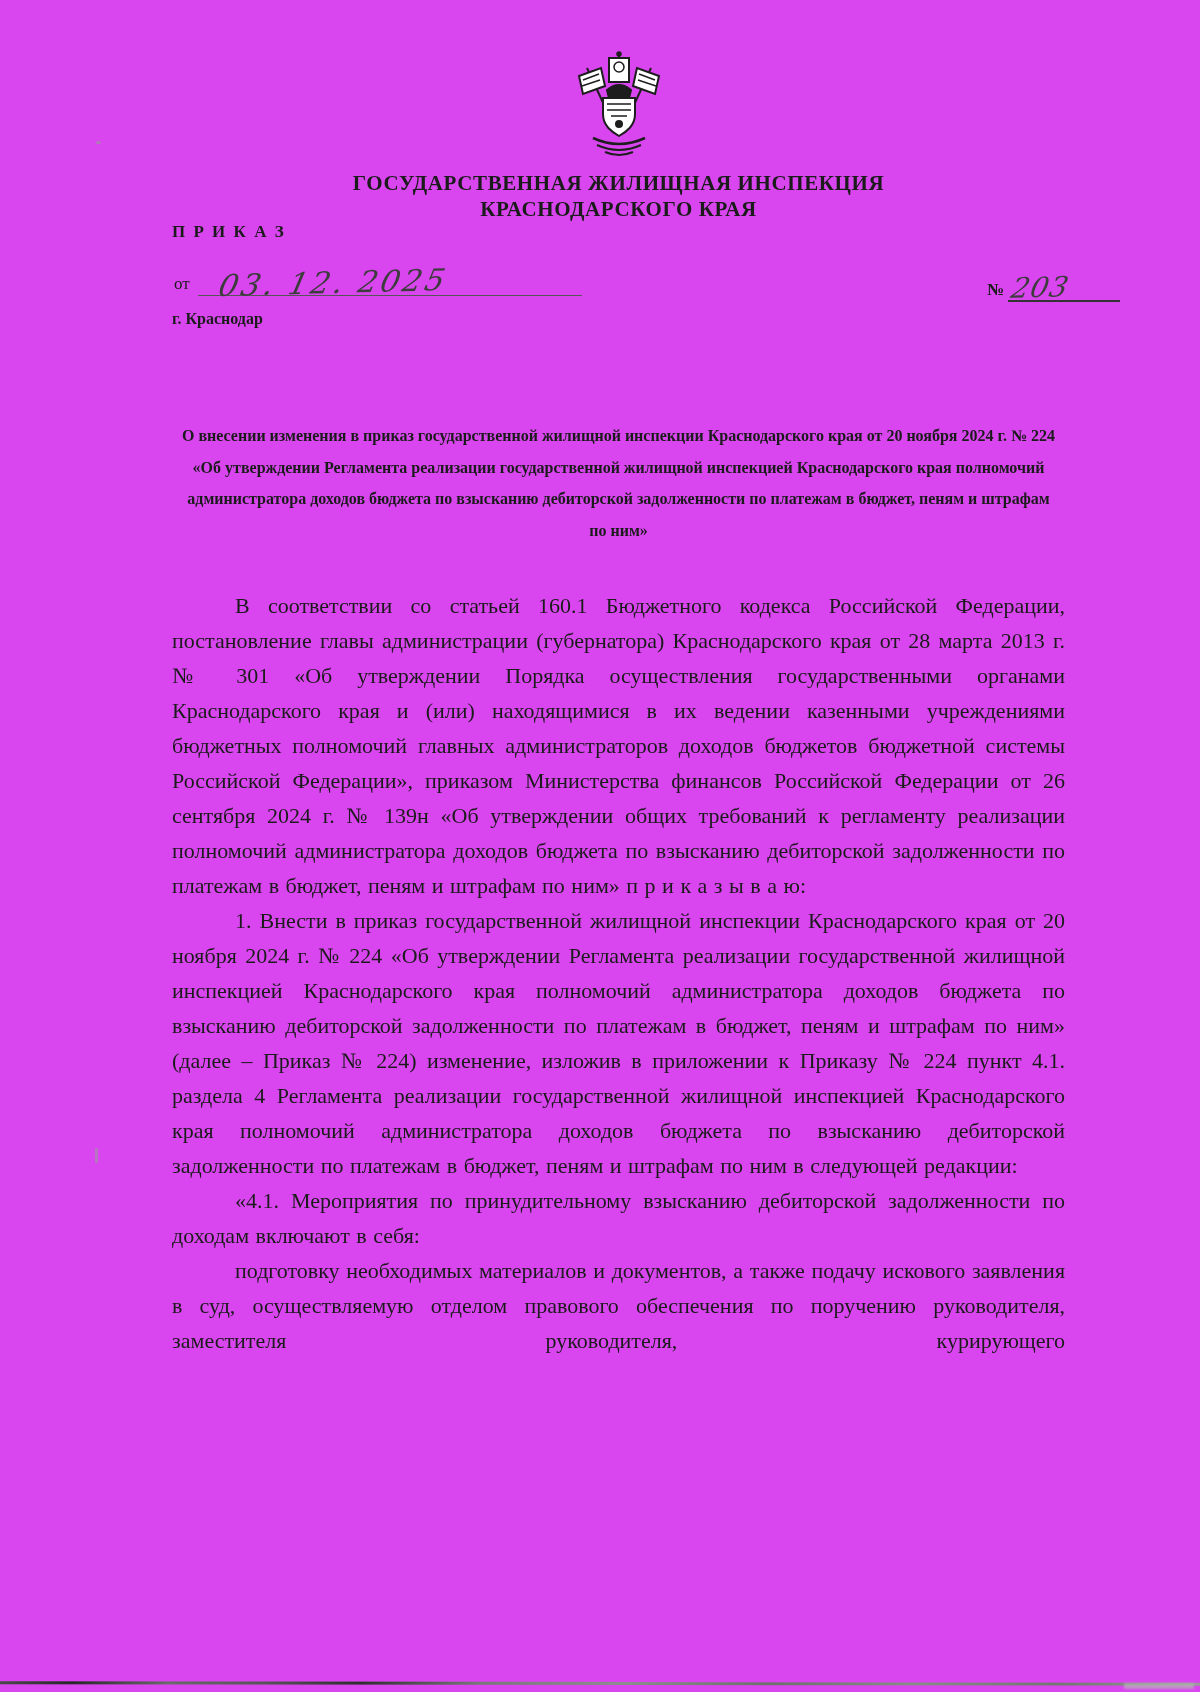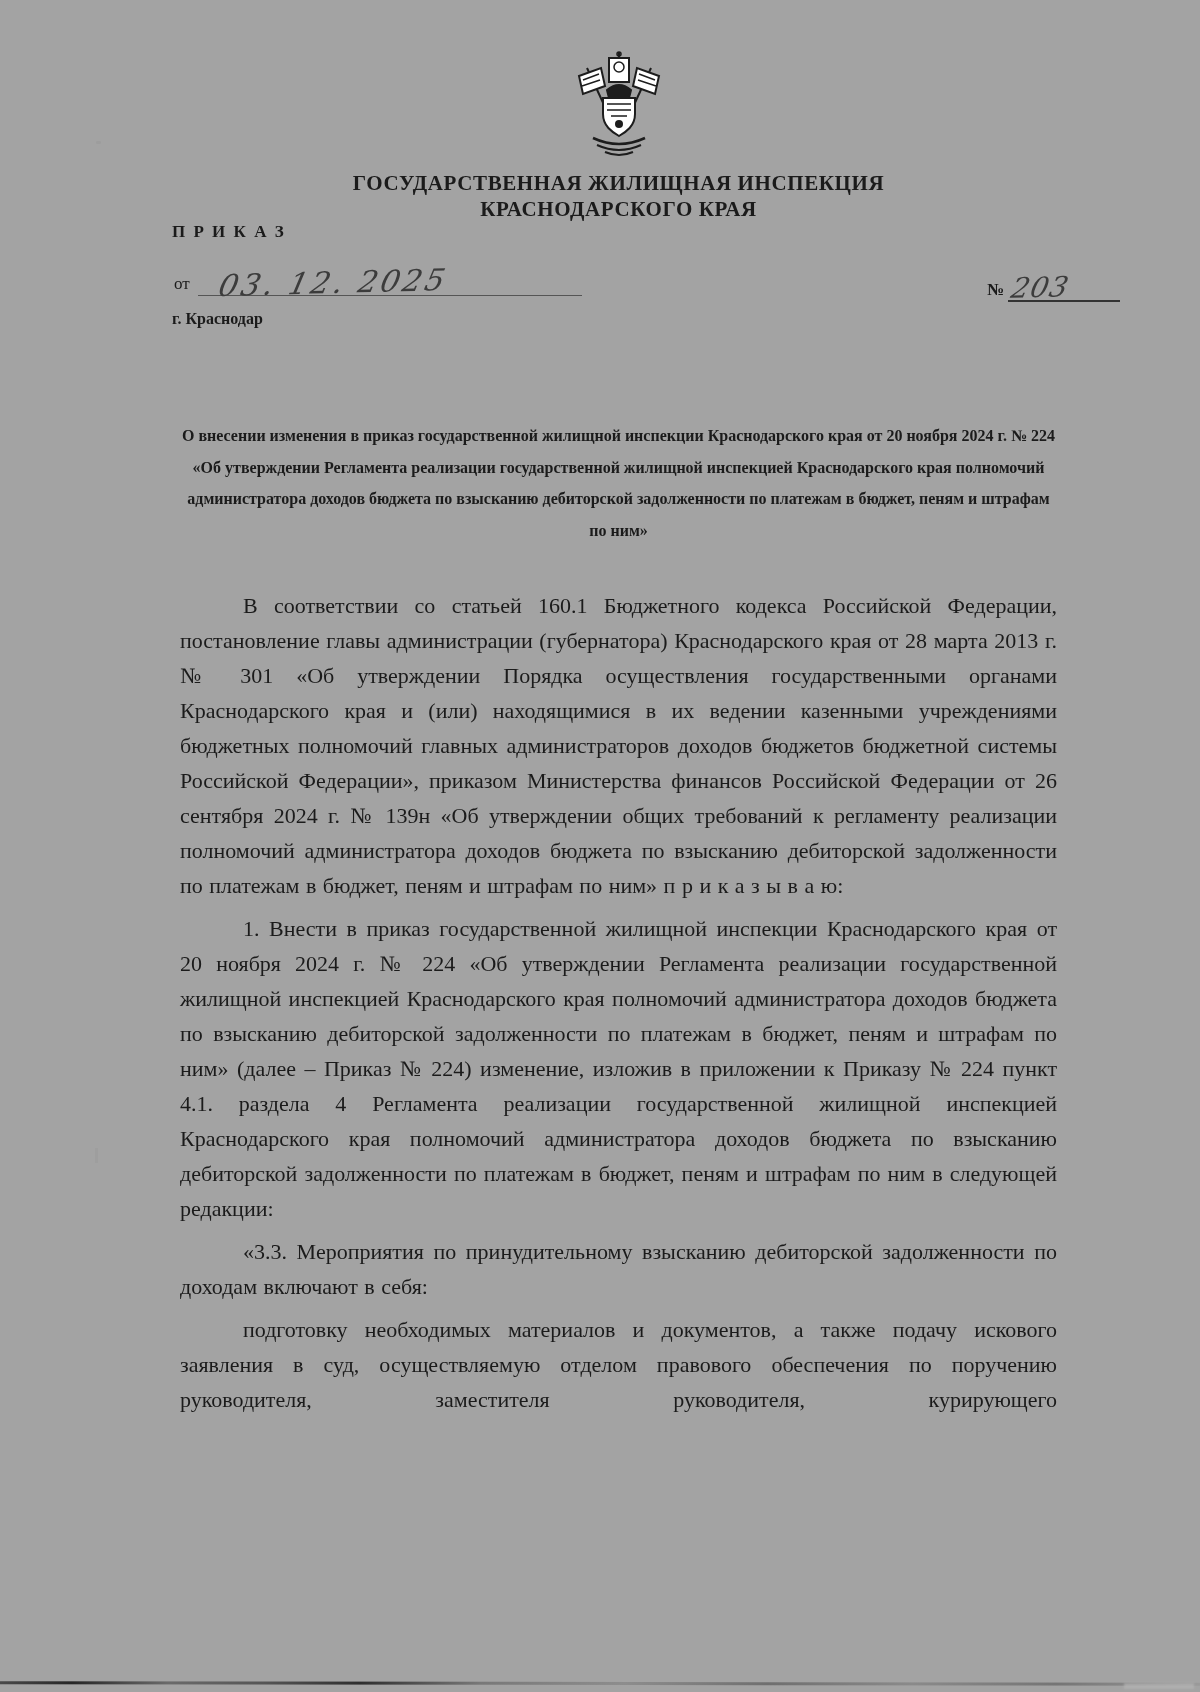--- a/index.html
+++ b/index.html
@@ -1,20 +1,20 @@
 <!DOCTYPE html>
 <html lang="ru"><head>
 <meta charset="utf-8">
 <style>
   html, body { margin: 0; padding: 0; background: #ffffff; }
   .page {
     position: relative;
     width: 1200px;
     height: 1692px;
-    background: #a3a3a3;
+    background: #d946ef;
     font-family: "Liberation Serif", "DejaVu Serif", serif;
     color: #1b1b1b;
     overflow: hidden;
   }
   .content {
     position: absolute;
     left: 172px;
     top: 0;
     width: 893px;
   }
@@ -105,21 +105,21 @@
     width: 880px;
     text-align: center;
     font-weight: bold;
     font-size: 16px;
     line-height: 31.5px;
   }
   .body-text {
     margin-top: 42px;
   }
   .body-text p {
-    margin: 8px;
+    margin: 0;
     font-size: 22px;
     line-height: 35px;
     text-align: justify;
     text-indent: 63px;
     word-spacing: 1px;
   }
   .body-text p.stretch-last {
     text-align-last: justify;
   }
   
@@ -206,21 +206,21 @@
       </div>
     </div>
 
     <div class="city">г. Краснодар</div>
 
     <div class="title">О внесении изменения в приказ государственной жилищной инспекции Краснодарского края от 20 ноября 2024 г. № 224 «Об утверждении Регламента реализации государственной жилищной инспекцией Краснодарского края полномочий администратора доходов бюджета по взысканию дебиторской задолженности по платежам в бюджет, пеням и штрафам по ним»</div>
 
     <div class="body-text">
       <p>В соответствии со статьей 160.1 Бюджетного кодекса Российской Федерации, постановление главы администрации (губернатора) Краснодарского края от 28 марта 2013 г. № 301 «Об утверждении Порядка осуществления государственными органами Краснодарского края и (или) находящимися в их ведении казенными учреждениями бюджетных полномочий главных администраторов доходов бюджетов бюджетной системы Российской Федерации», приказом Министерства финансов Российской Федерации от 26 сентября 2024 г. № 139н «Об утверждении общих требований к регламенту реализации полномочий администратора доходов бюджета по взысканию дебиторской задолженности по платежам в бюджет, пеням и штрафам по ним» п р и к а з ы в а ю:</p>
       <p>1. Внести в приказ государственной жилищной инспекции Краснодарского края от 20 ноября 2024 г. № 224 «Об утверждении Регламента реализации государственной жилищной инспекцией Краснодарского края полномочий администратора доходов бюджета по взысканию дебиторской задолженности по платежам в бюджет, пеням и штрафам по ним» (далее – Приказ № 224) изменение, изложив в приложении к Приказу № 224 пункт 4.1. раздела 4 Регламента реализации государственной жилищной инспекцией Краснодарского края полномочий администратора доходов бюджета по взысканию дебиторской задолженности по платежам в бюджет, пеням и штрафам по ним в следующей редакции:</p>
-      <p>«3.3. Мероприятия по принудительному взысканию дебиторской задолженности по доходам включают в себя:</p>
+      <p>«4.1. Мероприятия по принудительному взысканию дебиторской задолженности по доходам включают в себя:</p>
       <p class="stretch-last">подготовку необходимых материалов и документов, а также подачу искового заявления в суд, осуществляемую отделом правового обеспечения по поручению руководителя, заместителя руководителя, курирующего</p>
     </div>
 
   </div>
 
   <div class="artifact speck-1"></div>
   <div class="artifact dash-1"></div>
   <div class="bottom-scanline"></div>
   <div class="bottom-smudge"></div>
 </div>

